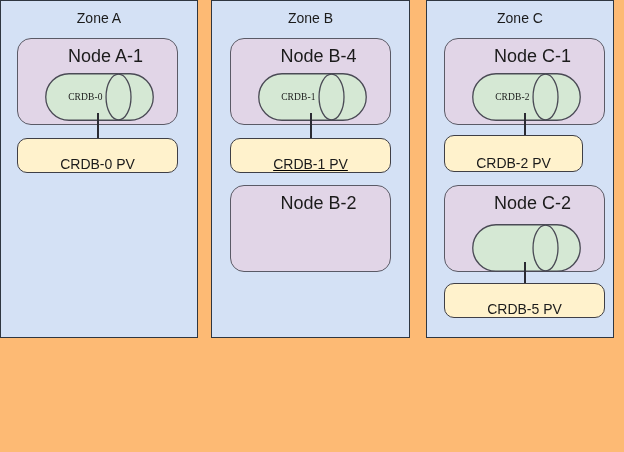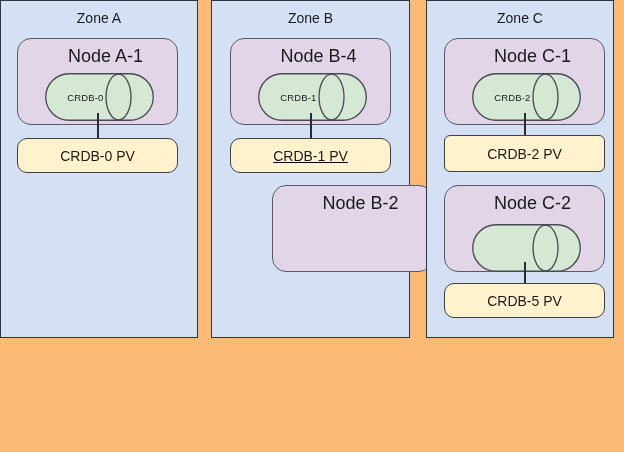--- a/index.html
+++ b/index.html
@@ -49,30 +49,31 @@
     color: #1b1b1b;
     line-height: 16px;
   }
   .pv {
     position: absolute;
     background: #fff2cc;
     border: 1px solid #3f3f46;
     border-radius: 10px;
     box-sizing: border-box;
     display: flex;
-    align-items: center;
+    align-items: flex-end;
     justify-content: center;
   }
   .pv-label {
     font-size: 14px;
     color: #1b1b1b;
     line-height: 16px;
   }
   .pod {
     position: absolute;
+    font-family: Liberation Serif, serif;
   }
   .pod svg {
     display: block;
     overflow: visible;
   }
   .pod-label {
     position: absolute;
     top: 0;
     bottom: 0;
     left: 0;
@@ -122,38 +123,38 @@
       <svg width="109" height="48" viewBox="0 0 109 48">
         <rect x="0.75" y="0.75" width="107.5" height="46.5" rx="23.25" ry="23.25" fill="#d5e8d4" stroke="#4a4a55" stroke-width="1.3"></rect>
         <ellipse cx="73.52" cy="24" rx="12.48" ry="22.8" fill="none" stroke="#4a4a55" stroke-width="1.3"></ellipse>
       </svg>
       <div class="pod-label">CRDB-1</div>
     </div>
     <div class="connector" style="left: 310px; top: 113px; height: 26px;"></div>
     <div class="pv" style="left: 230px; top: 138px; width: 161px; height: 35px; text-decoration: underline;">
       <span class="pv-label">CRDB-1 PV</span>
     </div>
-    <div class="node" style="left: 230px; top: 185px; width: 161px; height: 87px; margin-left: 42px;">
+    <div class="node" style="left: 230px; top: 185px; width: 161px; height: 87px;">
       <div class="node-title">Node B-2</div>
     </div>
     <div class="zone" style="left: 426px; top: 0px; width: 188px; height: 338px;">
       <div class="zone-title">Zone C</div>
     </div>
     <div class="node" style="left: 444px; top: 38px; width: 161px; height: 87px;">
       <div class="node-title">Node C-1</div>
     </div>
     <div class="pod" style="left: 472px; top: 73px; width: 109px; height: 48px;">
       <svg width="109" height="48" viewBox="0 0 109 48">
         <rect x="0.75" y="0.75" width="107.5" height="46.5" rx="23.25" ry="23.25" fill="#d5e8d4" stroke="#4a4a55" stroke-width="1.3"></rect>
         <ellipse cx="73.52" cy="24" rx="12.48" ry="22.8" fill="none" stroke="#4a4a55" stroke-width="1.3"></ellipse>
       </svg>
       <div class="pod-label">CRDB-2</div>
     </div>
     <div class="connector" style="left: 524px; top: 113px; height: 23px;"></div>
-    <div class="pv" style="left: 444px; top: 135px; width: 161px; height: 37px; border-radius: 6px;">
+    <div class="pv" style="left: 444px; top: 135px; width: 139px; height: 37px;">
       <span class="pv-label">CRDB-2 PV</span>
     </div>
     <div class="node" style="left: 444px; top: 185px; width: 161px; height: 87px;">
       <div class="node-title">Node C-2</div>
     </div>
     <div class="pod" style="left: 472px; top: 224px; width: 109px; height: 48px;">
       <svg width="109" height="48" viewBox="0 0 109 48">
         <rect x="0.75" y="0.75" width="107.5" height="46.5" rx="23.25" ry="23.25" fill="#d5e8d4" stroke="#4a4a55" stroke-width="1.3"></rect>
         <ellipse cx="73.52" cy="24" rx="12.48" ry="22.8" fill="none" stroke="#4a4a55" stroke-width="1.3"></ellipse>
       </svg>

